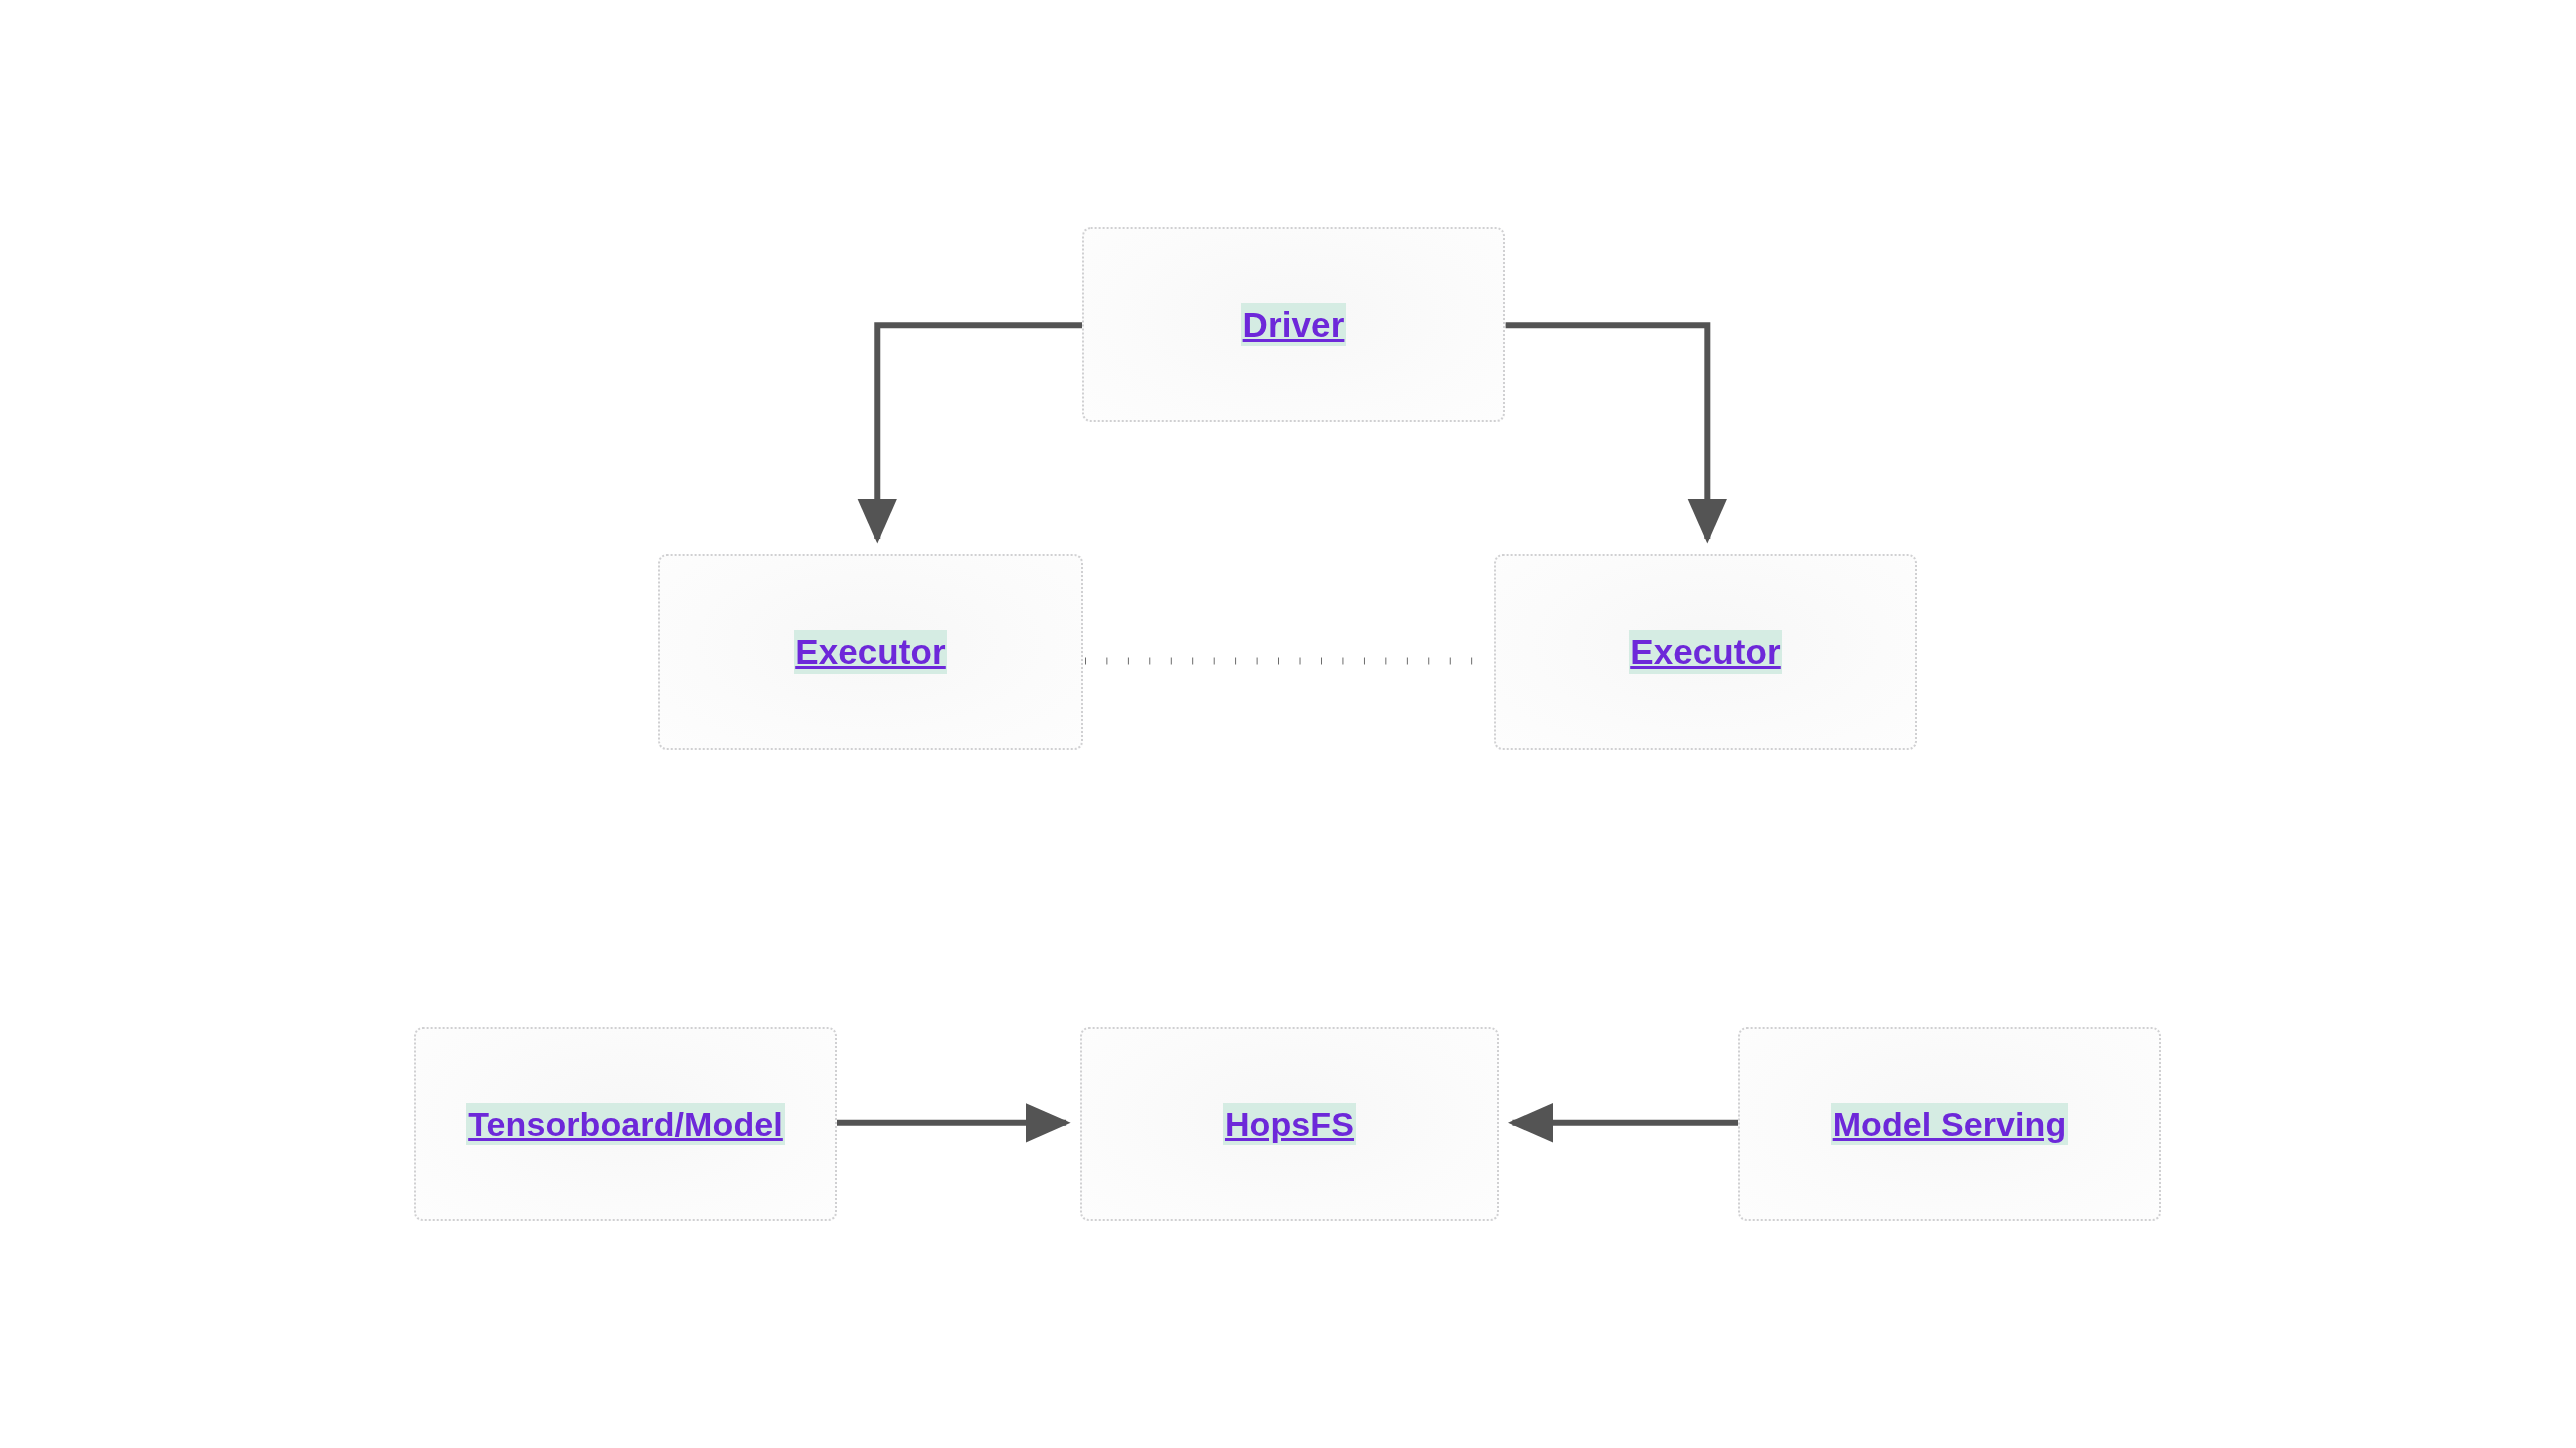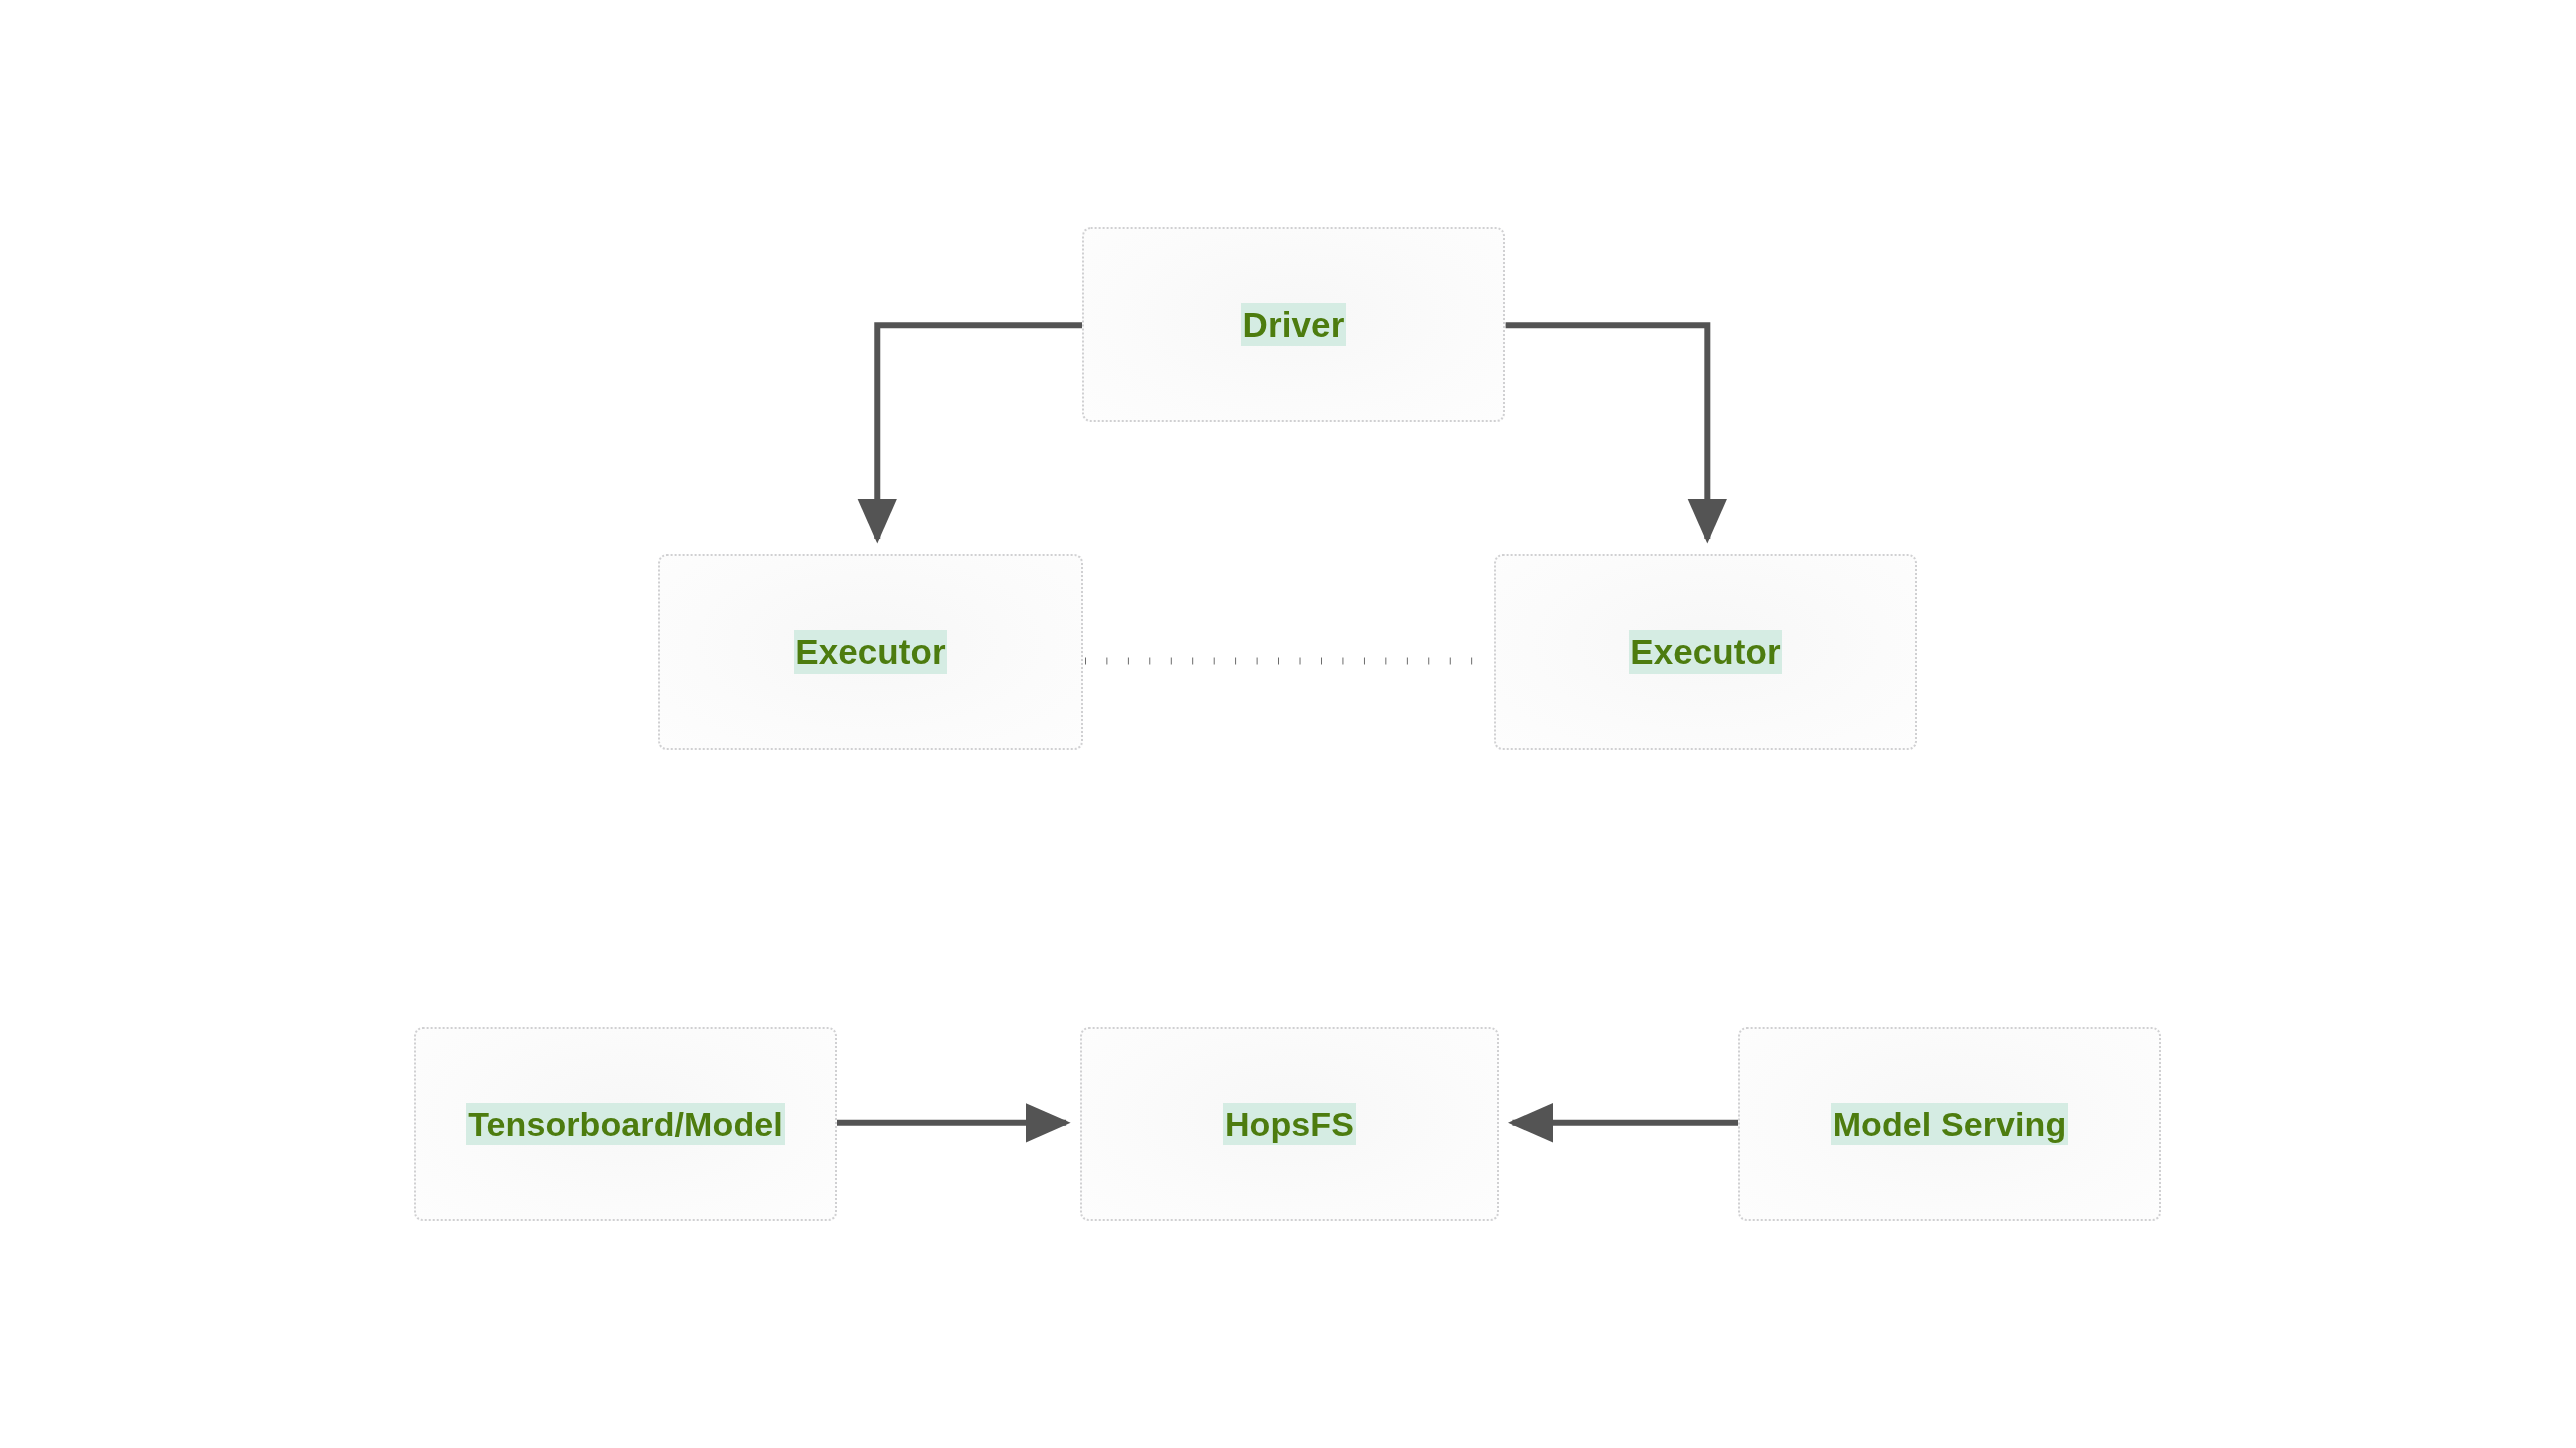--- a/index.html
+++ b/index.html
@@ -35,26 +35,27 @@
     background-image: radial-gradient(ellipse at 50% 45%, #f7f7f7 0%, #fbfbfb 60%, #fdfdfd 100%);
     display: flex;
     align-items: center;
     justify-content: center;
     z-index: 2;
   }
   .node-label {
     display: inline-block;
     white-space: nowrap;
     background: #d5ece3;
-    color: #4d7c0f;
+    color: #6d28d9;
     font-weight: bold;
     font-size: 35px;
     line-height: 1.18;
     letter-spacing: 0.1px;
     padding: 0.9px 1.7px;
+    text-decoration: underline;
   }
   .label-sm {
     font-size: 34px;
   }
 </style>
 </head>
 <body>
 
 <div id="canvas">
 

